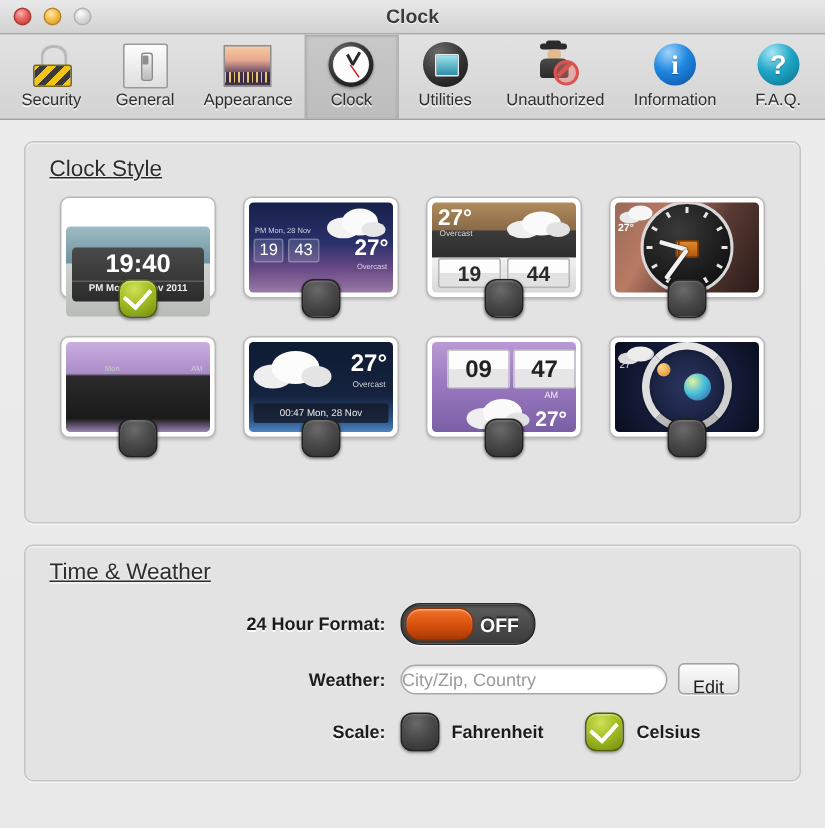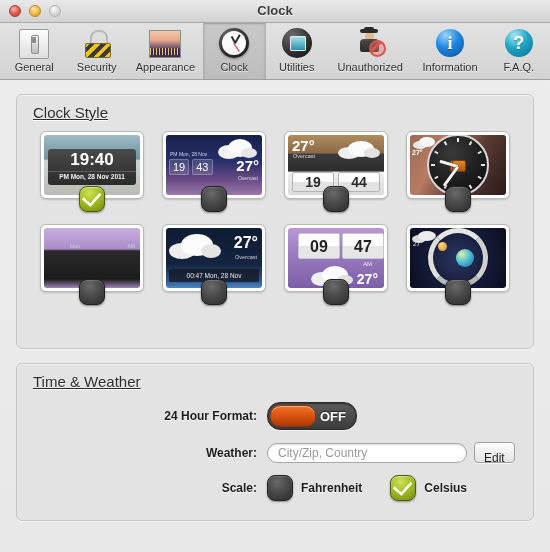--- a/index.html
+++ b/index.html
@@ -264,21 +264,21 @@
     display: flex; align-items: center; justify-content: center;
   }
   .radio.on .check {
     width: 14px; height: 9px;
     border-left: 3px solid #fff; border-bottom: 3px solid #fff;
     transform: rotate(-48deg) translate(1px,-2px);
     border-radius: 1px;
   }
 
   
-  .t1 { background: linear-gradient(#9dbcc5 0%, #6f93a0 40%, #cdd4cf 42%, #b8bcb5 100%); }
+  .t1 { background: linear-gradient(#9dbcc5 0%, #6f93a0 40%, #cdd4cf 42%, #b8bcb5 100%); margin-top: 16px; }
   .t1 .bar {
     position: absolute; left: 4px; right: 4px; top: 14px; height: 36px;
     background: linear-gradient(#4a4a4a, #2b2b2b);
     border-radius: 3px;
   }
   .t1 .big {
     color: #fff; font-size: 17px; font-weight: bold; text-align: center;
     line-height: 22px;
   }
   .t1 .sub {
@@ -418,25 +418,25 @@
     border: 1px solid #8d3305;
     box-shadow: inset 0 1px 1px rgba(255,255,255,.45);
   }
   .switch .sw-label {
     position: absolute; right: 10px;
     color: #fff; font-size: 13px; font-weight: bold;
     text-shadow: 0 -1px 1px rgba(0,0,0,.6);
   }
 
   .textfield {
-    width: 200px; height: 20px;
+    width: 178px; height: 20px;
     border: 1px solid #a8a8a8; border-radius: 10px;
     background: #fff;
     box-shadow: inset 0 1px 2px rgba(0,0,0,.14);
-    padding: 0 10px; box-sizing: border-box;
+    padding: 0 0; box-sizing: border-box;
     font-size: 12px; color: #3b3b3b;
     outline: none;
     font-family: "Liberation Sans", sans-serif;
   }
   .textfield::placeholder { color: #9a9a9a; }
   .btn {
     margin-left: 7px;
     height: 21px; padding: 8px 9px;
     border: 1px solid #a0a0a0; border-radius: 4px;
     background: linear-gradient(#fdfdfd, #e3e3e3);
@@ -483,33 +483,33 @@
       <div class="light min"></div>
       <div class="light zoom"></div>
     </div>
     <div class="window-title">Clock</div>
   </div>
 
   <div class="toolbar">
 
     <div class="tbitem">
       <div class="tbicon">
-        <div class="ic-general"></div>
-      </div>
-      <div class="tblabel">General</div>
-    </div>
-
-    <div class="tbitem">
-      <div class="tbicon">
         <div class="ic-lock">
             <div class="shackle"></div>
             <div class="body"></div>
           </div>
       </div>
       <div class="tblabel">Security</div>
+    </div>
+
+    <div class="tbitem">
+      <div class="tbicon">
+        <div class="ic-general"></div>
+      </div>
+      <div class="tblabel">General</div>
     </div>
 
     <div class="tbitem wide2">
       <div class="tbicon">
         <div class="ic-appearance"></div>
       </div>
       <div class="tblabel">Appearance</div>
     </div>
 
     <div class="tbitem selected">

